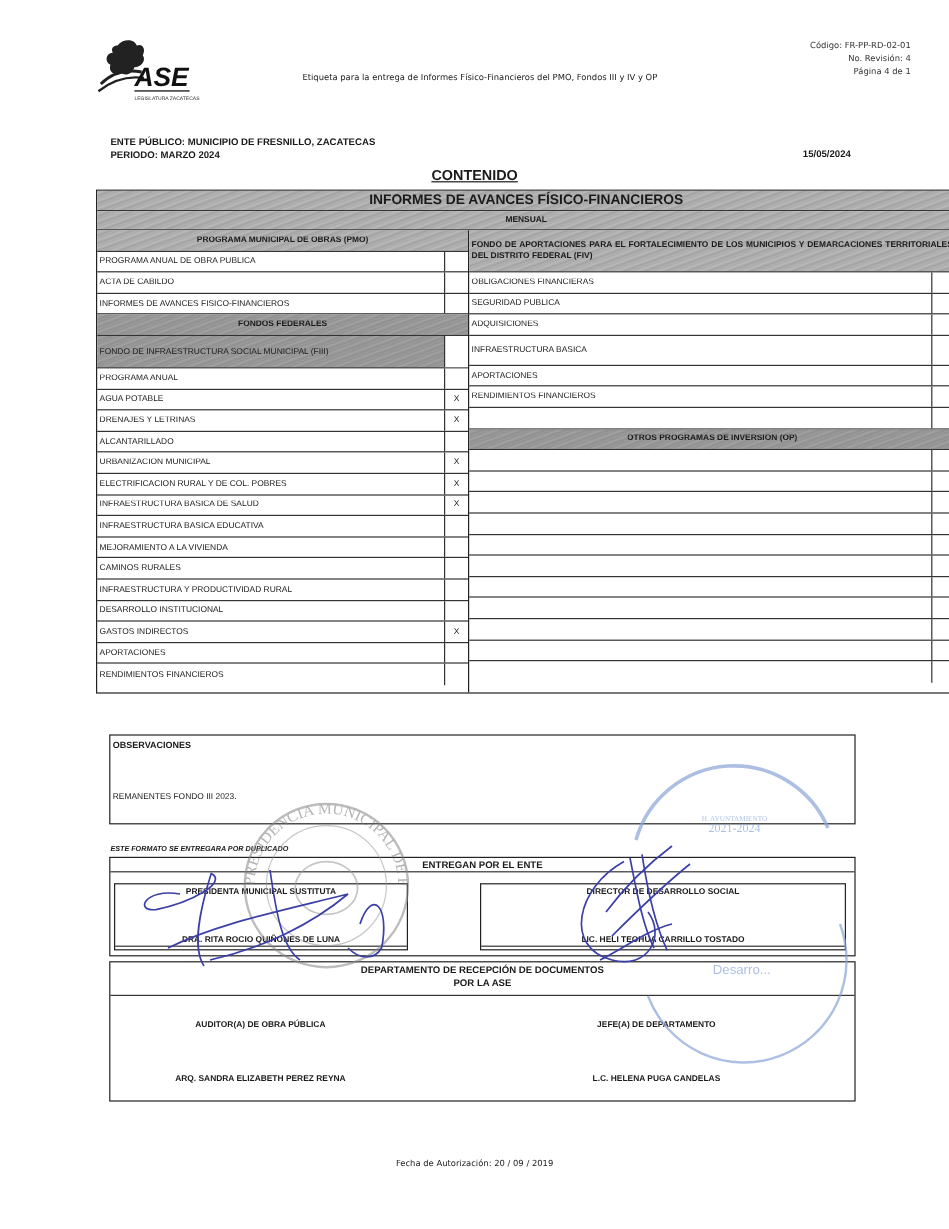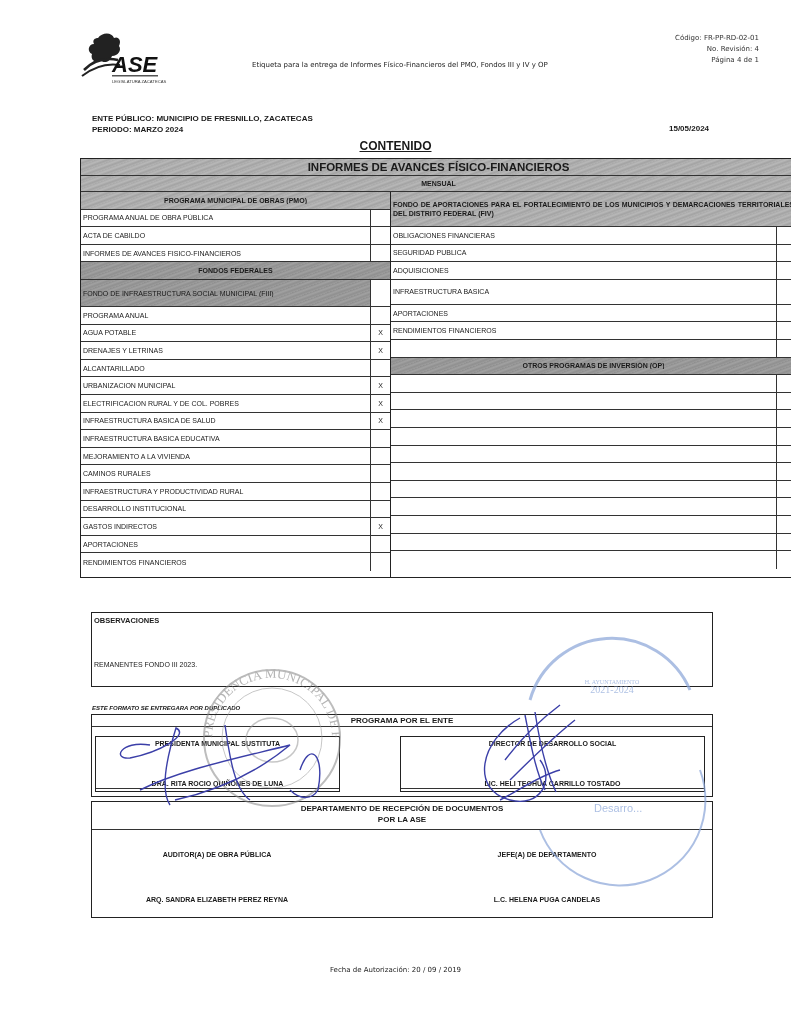--- a/index.html
+++ b/index.html
@@ -255,21 +255,21 @@
     </div>
 </div>
 
 <div class="abs obs">
   <div class="abs obs-title">OBSERVACIONES</div>
   <div class="abs obs-text">REMANENTES FONDO III 2023.</div>
 </div>
 <div class="abs dup-note">ESTE FORMATO SE ENTREGARA POR DUPLICADO</div>
 
 <div class="abs entregan">
-  <div class="abs entregan-title">PROGRAMA POR EL ENTE</div>
+  <div class="abs entregan-title">ENTREGAN POR EL ENTE</div>
   <div class="abs sign-box sb-left">
     <div class="role">PRESIDENTA MUNICIPAL SUSTITUTA</div>
     <div class="name">DRA. RITA ROCIO QUIÑONES DE LUNA</div>
     <div class="line"></div>
   </div>
   <div class="abs sign-box sb-right">
     <div class="role">DIRECTOR DE DESARROLLO SOCIAL</div>
     <div class="name">LIC. HELI TEOHUA CARRILLO TOSTADO</div>
     <div class="line"></div>
   </div>

